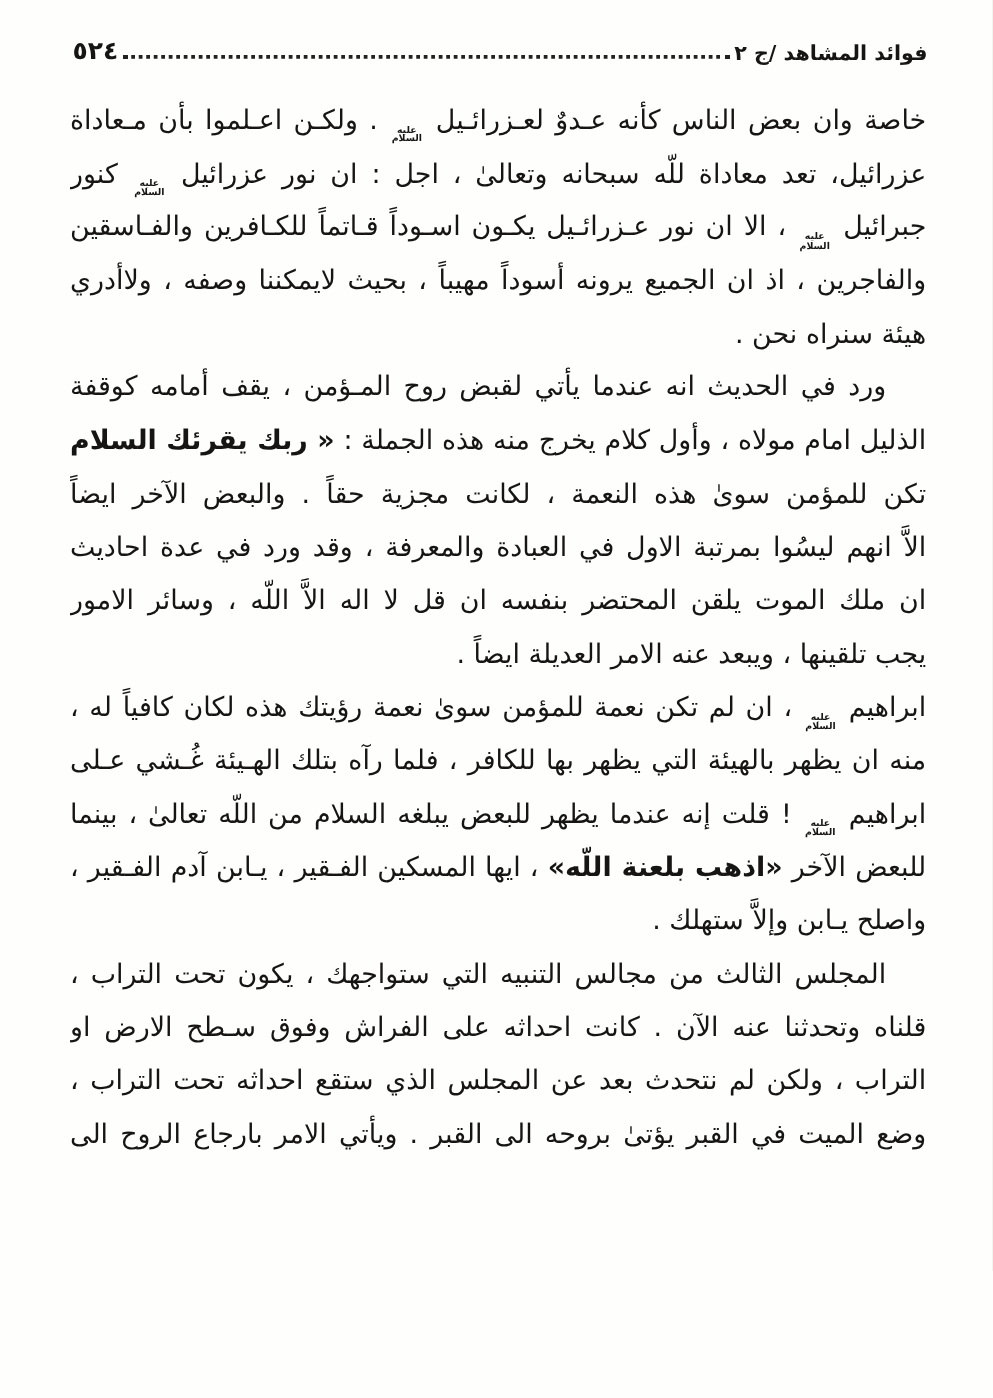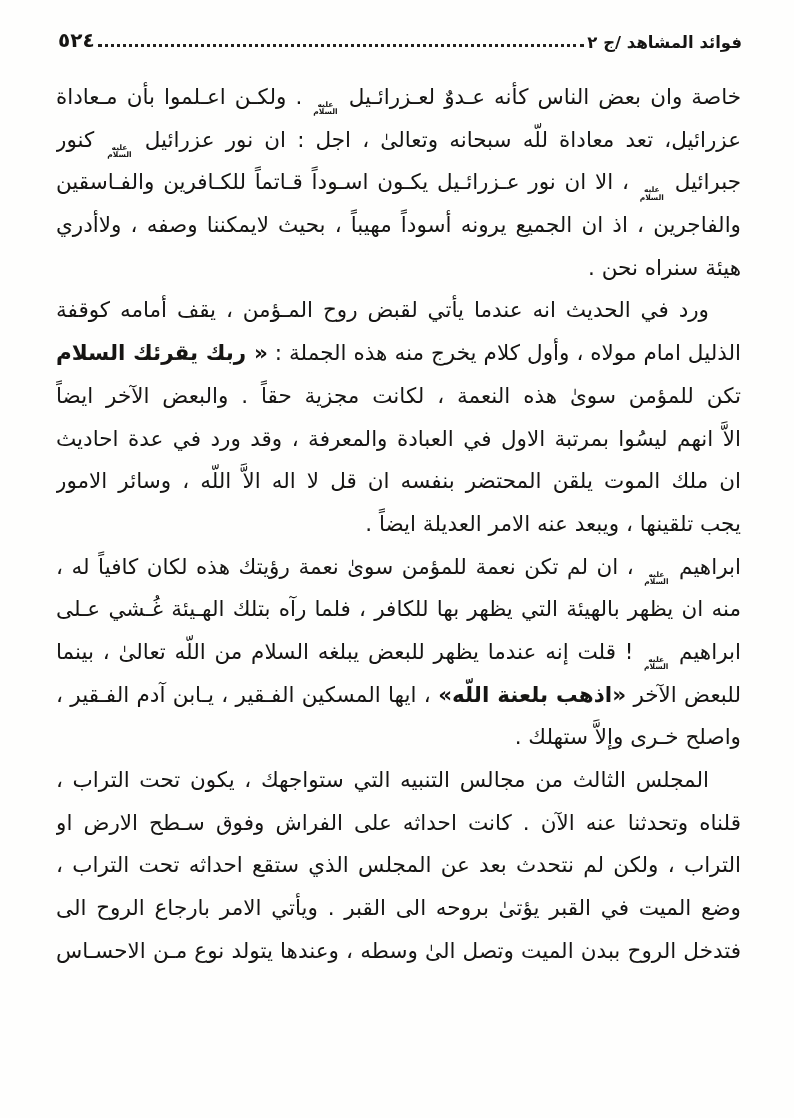--- a/index.html
+++ b/index.html
@@ -85,24 +85,23 @@
         <div class="line jfy">ابراهيم <span class="honorific">
             <span>عليه</span>
             <span>السلام</span>
           </span> ، ان لم تكن نعمة للمؤمن سوىٰ نعمة رؤيتك هذه لكان كافياً له ، ثم طلب</div>
         <div class="line jfy">منه ان يظهر بالهيئة التي يظهر بها للكافر ، فلما رآه بتلك الهـيئة غُـشي عـلى النـبي</div>
         <div class="line jfy">ابراهيم <span class="honorific">
             <span>عليه</span>
             <span>السلام</span>
           </span> ! قلت إنه عندما يظهر للبعض يبلغه السلام من اللّه تعالىٰ ، بينما يـقول</div>
         <div class="line jfy">للبعض الآخر <b>«اذهب بلعنة اللّه»</b> ، ايها المسكين الفـقير ، يـابن آدم الفـقير ، اذهب</div>
-        <div class="line end">واصلح خـرى وإلاَّ ستهلك .</div>
+        <div class="line end">واصلح يـابن وإلاَّ ستهلك .</div>
       </div>
       <div>
         <div class="line jfy indent">المجلس الثالث من مجالس التنبيه التي ستواجهك ، يكون تحت التراب ، وكل ما</div>
         <div class="line jfy">قلناه وتحدثنا عنه الآن . كانت احداثه على الفراش وفوق سـطح الارض او فـوق</div>
         <div class="line jfy">التراب ، ولكن لم نتحدث بعد عن المجلس الذي ستقع احداثه تحت التراب ، وبمجرد</div>
         <div class="line jfy">وضع الميت في القبر يؤتىٰ بروحه الى القبر . ويأتي الامر بارجاع الروح الى البدن ،</div>
-        <div class="line jfy">فتدخل الروح ببدن الميت وتصل الىٰ وسطه ، وعندها يتولد نوع مـن الاحسـاس</div>
       </div>
     </div>
 
 </div>
 
 </body></html>

